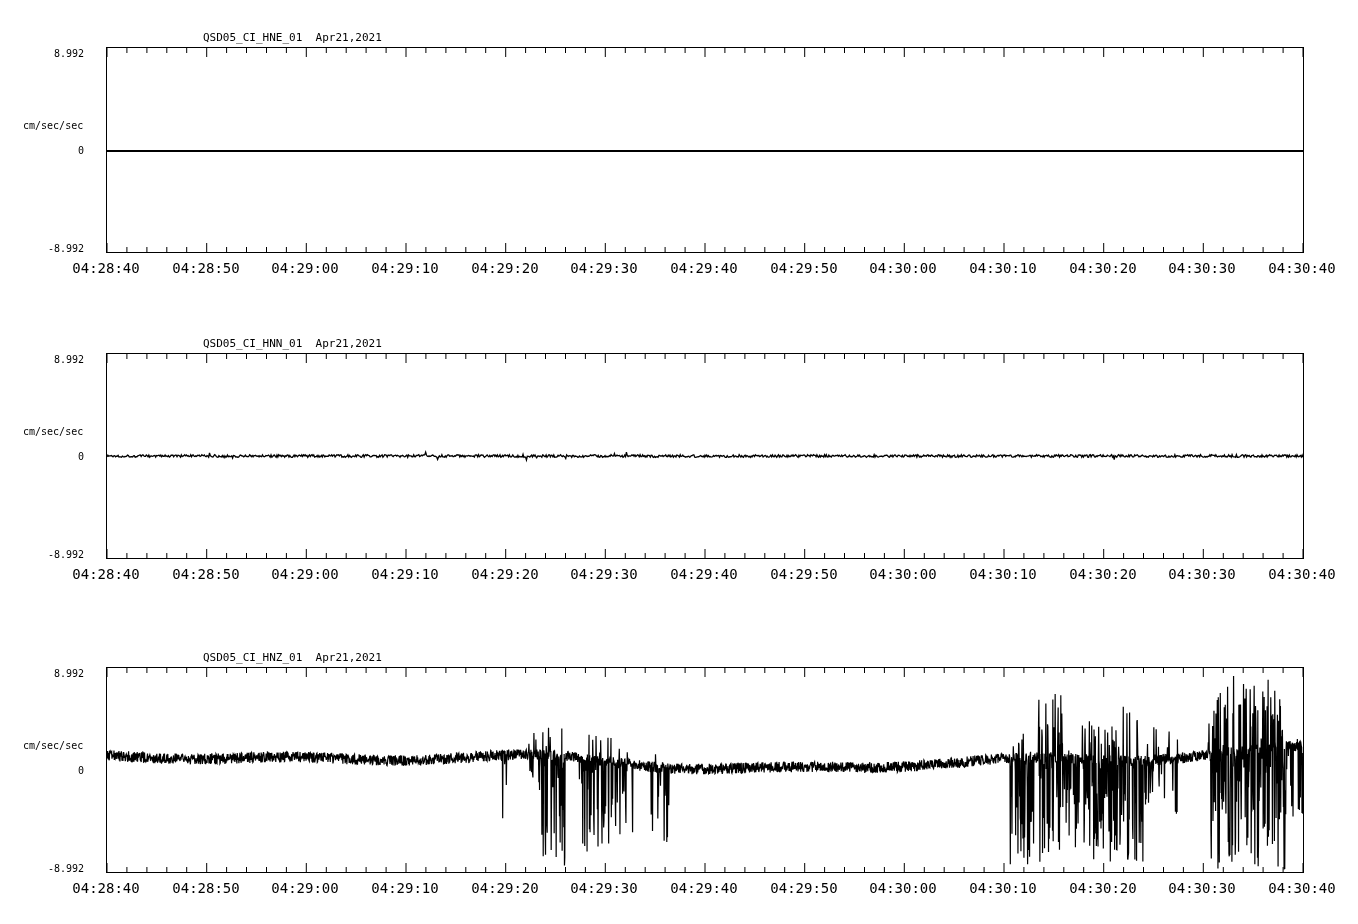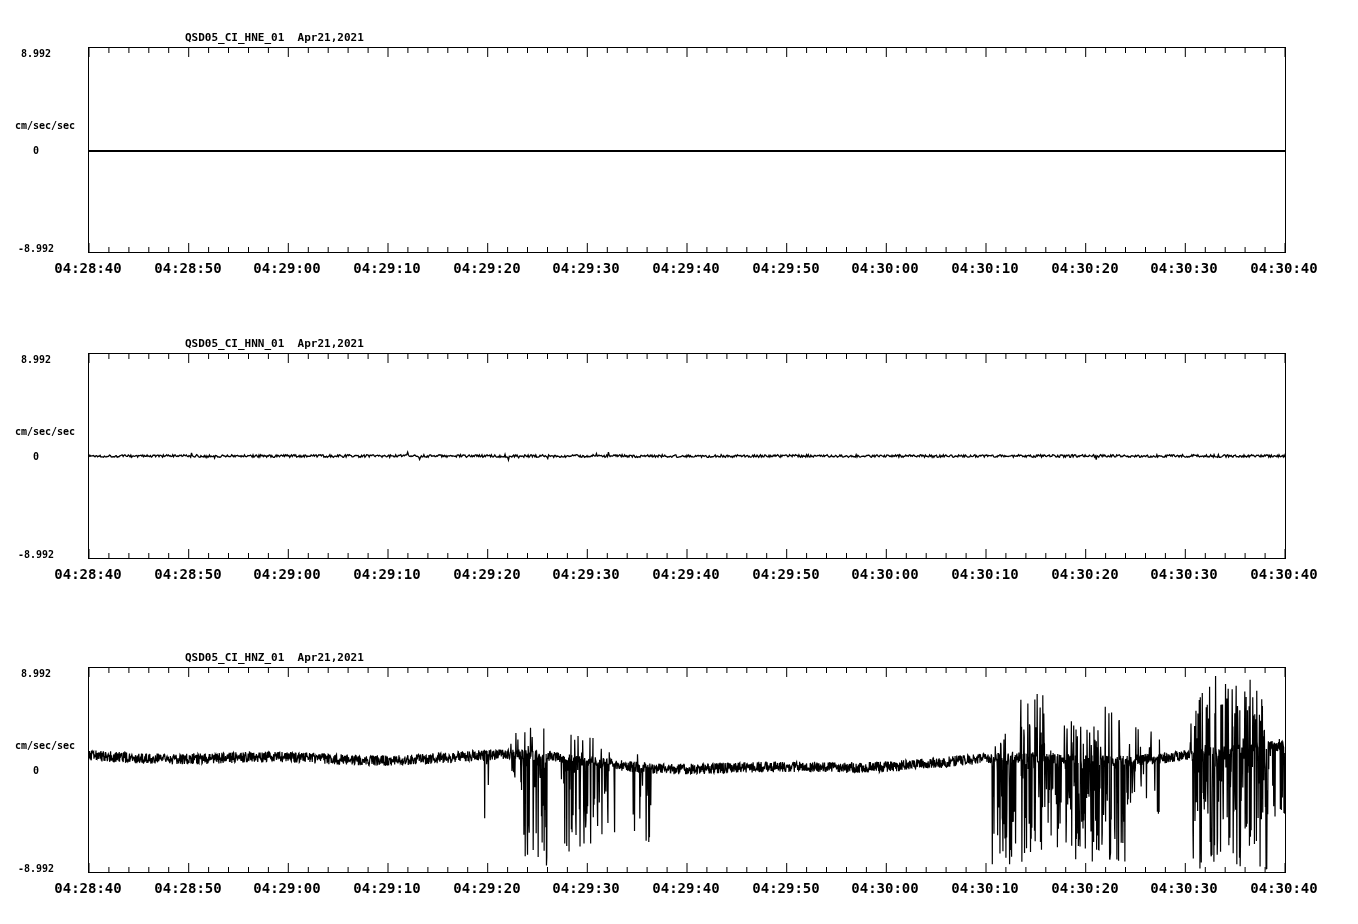--- a/index.html
+++ b/index.html
@@ -14,44 +14,43 @@
     color: #000000;
     overflow: hidden;
   }
   .page {
     position: relative;
     width: 1358px;
     height: 924px;
   }
   .panel {
     position: absolute;
-    left: 0;
+    left: 18px;
     width: 1337px;
-    font-weight: bold;
   }
   .panel-title {
     position: absolute;
     font-size: 11px;
     font-family: "DejaVu Sans Mono", monospace;
     white-space: pre;
     letter-spacing: 0px;
   }
   .ylabel {
     position: absolute;
     font-size: 10px;
     font-family: "DejaVu Sans Mono", monospace;
     white-space: pre;
-    text-align: center;
+    text-align: left;
   }
   .ytick {
     position: absolute;
     font-size: 10px;
     font-family: "DejaVu Sans Mono", monospace;
     white-space: pre;
-    text-align: center;
+    text-align: right;
     width: 60px;
   }
   .xtick {
     position: absolute;
     font-size: 14px;
     font-family: "DejaVu Sans Mono", monospace;
     white-space: pre;
     text-align: center;
     width: 70px;
   }

